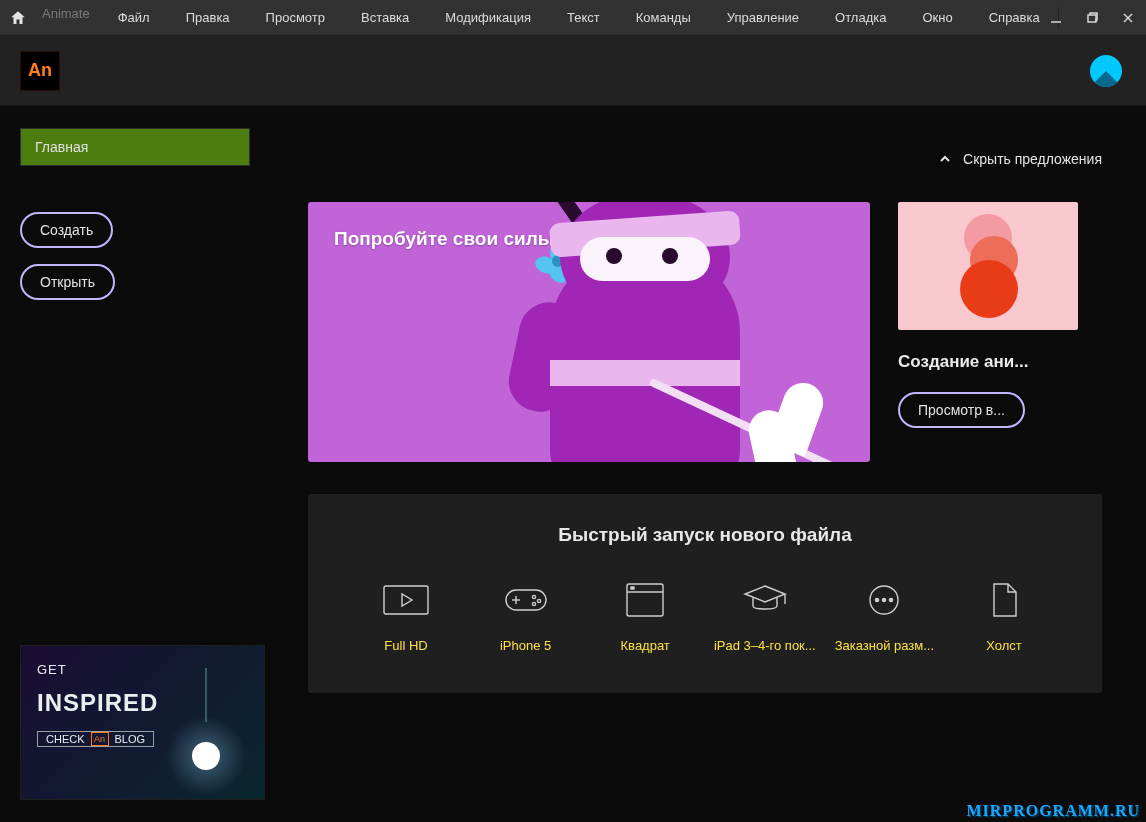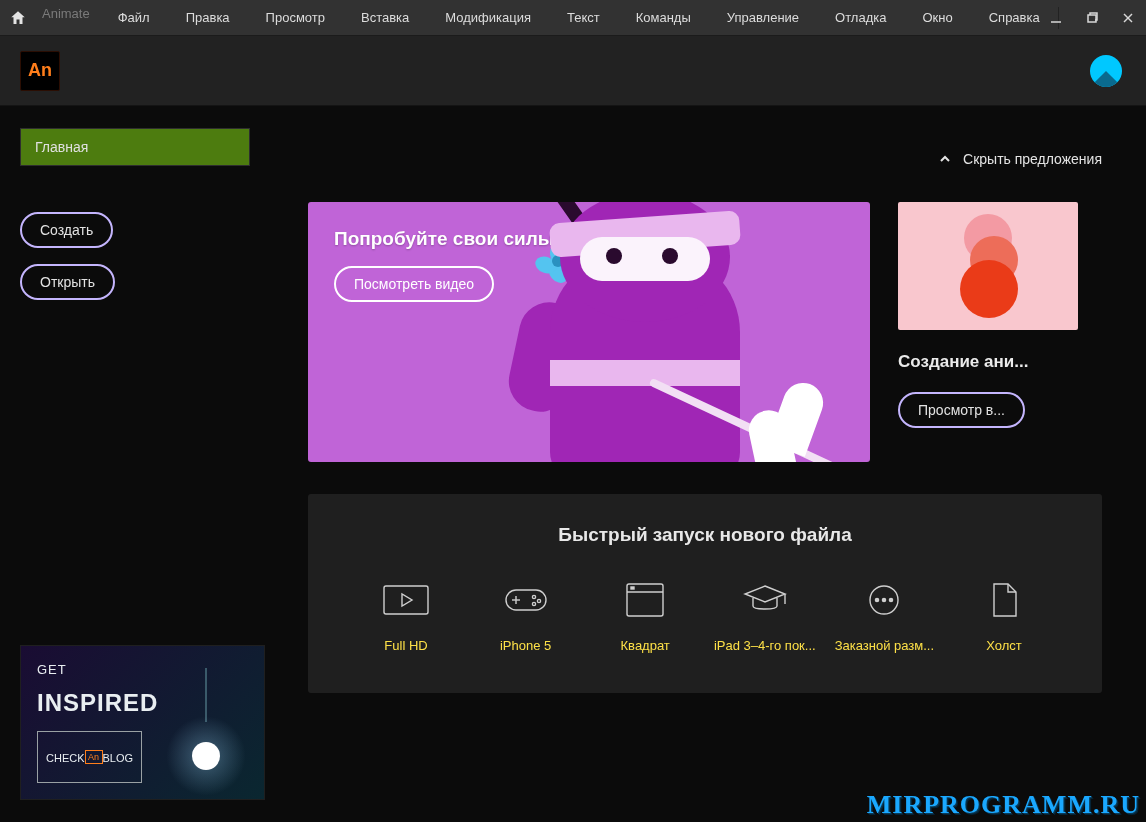--- a/index.html
+++ b/index.html
@@ -27,21 +27,21 @@
 
   
   .content { display:flex; height: calc(822px - 36px - 70px); background:#0b0b0b; }
   .sidebar { width: 280px; padding:22px 20px; display:flex; flex-direction:column; }
   .tab { background:#4d7c0f; padding:10px 14px; font-size:14px; color:#e0e0e0; border:1px solid #2e2e2e; width:230px; }
   .side-actions { margin-top:46px; display:flex; flex-direction:column; gap:16px; }
   .pill-btn { border:2px solid #c4b5fd; color:#e2e2e2; background:transparent; border-radius:22px; padding:8px 18px; font-size:14px; cursor:pointer; width:max-content; min-width:88px; text-align:center; }
   .inspire { margin-top:auto; width:245px; height:155px; background:linear-gradient(135deg,#1a0c33 0%, #0a2730 100%); border:1px solid #1f1f1f; position:relative; padding:16px; color:#e9eef1; }
   .inspire .get { font-size:13px; letter-spacing:1px; font-family:"Arial Narrow", Arial; }
   .inspire .inspired { font-size:24px; font-weight:700; letter-spacing:1px; font-family:"Arial Narrow", Arial;margin-top:12px; }
-  .inspire .check { margin-top:14px; border:1px solid #9aa1a4; padding:18px 8px; font-size:11px; display:inline-flex; align-items:flex-end; }
+  .inspire .check { margin-top:14px; border:1px solid #9aa1a4; padding:0 8px; font-size:11px; display:inline-flex; align-items:center; gap:6px; }
   .inspire .ch-badge { width:18px; height:14px; border:1px solid #ff7e1b; font-size:9px; color:#ff7e1b; display:inline-flex; align-items:center; justify-content:center; }
   .inspire .bulb { position:absolute; right:18px; top:22px; }
   .inspire .bulb .cord { width:2px; height:54px; background:#3a5a6a; margin:0 auto; }
   .inspire .bulb .glow { width:80px; height:80px; border-radius:50%; background:radial-gradient(circle at center, rgba(160,220,255,0.35) 0%, rgba(0,0,0,0) 70%); display:flex; align-items:center; justify-content:center; margin-top:-6px; }
   .inspire .bulb .ball { width:28px; height:28px; border-radius:50%; background:#fff; }
 
   .main { flex:1; padding: 22px 44px 20px 28px; display:flex; flex-direction:column; position:relative; }
   .hide-offers { position:absolute; top:24px; right:44px; display:flex; align-items:center; gap:12px; color:#e4e4e4; font-size:14px; cursor:pointer;margin-top:21px; }
   .hide-offers svg { width:12px; height:12px; stroke:#e4e4e4; fill:none; stroke-width:2; }
 
@@ -79,21 +79,21 @@
 
   
   .quick { margin-top:32px; background:#1f1f1f; border-radius:3px; padding:30px 28px 40px; }
   .quick-title { text-align:center; color:#e8e8e8; font-size:19px; font-weight:600; margin-bottom:34px; }
   .presets { display:flex; justify-content:space-between; gap:10px; padding:0 20px; }
   .preset { width:100px; display:flex; flex-direction:column; align-items:center; gap:18px; cursor:pointer; }
   .preset .ico { width:56px; height:40px; display:flex; align-items:center; justify-content:center; }
   .preset .ico svg { width:48px; height:36px; fill:none; stroke:#cfcfcf; stroke-width:1.4; }
   .preset .label { font-size:13px; color:#fde047; white-space:nowrap; overflow:hidden; text-overflow:ellipsis; max-width:110px; text-align:center; }
 
-  .watermark { position:absolute; right:6px; bottom:2px; color:#1aa8ff; font-family:"Comic Sans MS","Segoe Script",cursive; font-size:26px; font-weight:700; text-shadow:1px 1px 0 #0a3b59, 2px 2px 0 #062233; letter-spacing:1px; pointer-events:none; }
+  .watermark { position:absolute; right:6px; bottom:2px; color:#1aa8ff; font-family:"Comic Sans MS","Segoe Script",cursive; font-size:16px; font-weight:700; text-shadow:1px 1px 0 #0a3b59, 2px 2px 0 #062233; letter-spacing:1px; pointer-events:none; }
 </style>
 </head>
 <body>
 
 <div class="menubar">
   <div class="home">
     <svg viewBox="0 0 24 24">
         <path d="M12 3l9 8h-3v9h-4v-6H10v6H6v-9H3z"></path>
       </svg>
   </div>
@@ -171,21 +171,20 @@
       <svg viewBox="0 0 12 12">
           <polyline points="2 8 6 4 10 8"></polyline>
         </svg>
       <span>Скрыть предложения</span>
     </div>
 
     <div class="cards">
 
       <div class="hero">
         <div class="hero-title">Попробуйте свои силы в Animate</div>
-        <button class="pill-btn">Посмотреть видео</button>
         <div class="flower">
           <div class="petal p1"></div>
             <div class="petal p2"></div>
             <div class="petal p3"></div>
             <div class="petal p4"></div>
             <div class="c"></div>
         </div>
         <div class="ninja">
           <div class="sword"></div>
           <div class="arm-l"></div>

